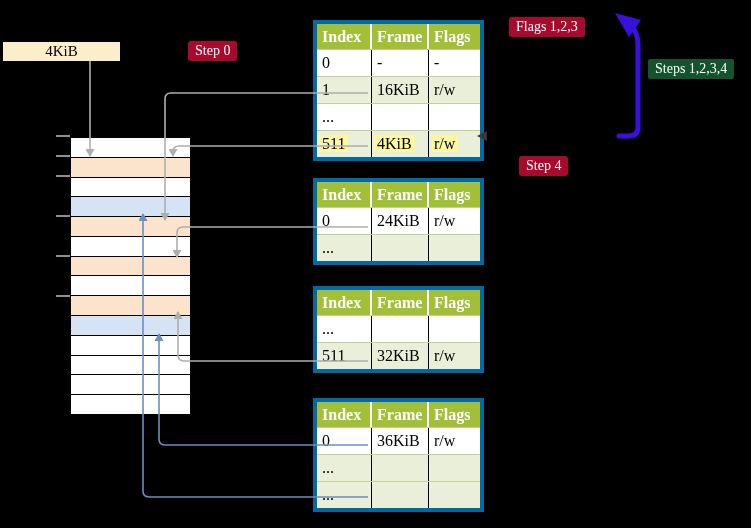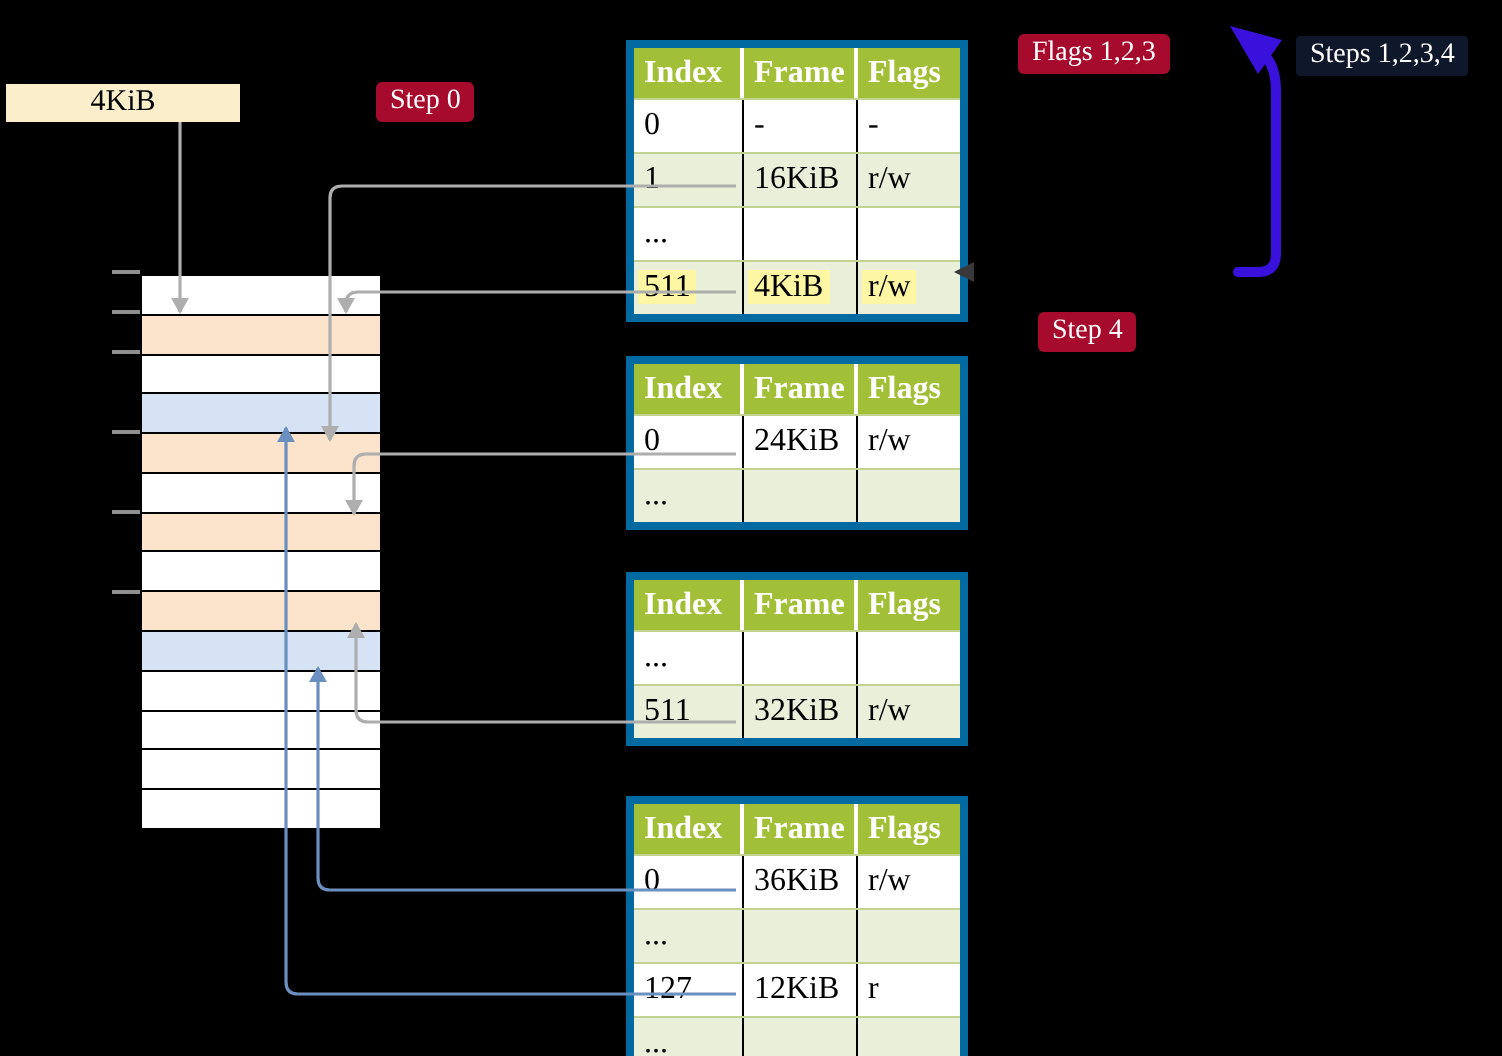--- a/index.html
+++ b/index.html
@@ -5,21 +5,21 @@
   html,body{margin:0;padding:0;background:#000;}
   #canvas{position:relative;width:751px;height:528px;background:#000;overflow:hidden;
           font-family:"Liberation Serif", serif;}
   
   .cr3{position:absolute;left:3px;top:42px;width:117px;height:19px;background:#fbeecb;
        color:#000;font-size:15px;display:flex;align-items:center;justify-content:center;}
   
   .badge{position:absolute;color:#fff;font-size:14px;line-height:18px;padding:1px 7px;
          border-radius:3px;white-space:nowrap;}
   .badge.red{background:#a60b2d;}
-  .badge.blue{background:#0f172a;border-radius:2px;}
+  .badge.blue{background:#14532d;border-radius:2px;margin-top:41px;}
   #badge-step0{left:188px;top:41px;}
   #badge-step4{left:519px;top:156px;}
   #badge-steps123{left:509px;top:17px;}
   #badge-steps1234{left:648px;top:18px;}
   
   .memcol{position:absolute;left:70px;top:137px;width:119px;height:276px;
           border:1px solid #000;display:flex;flex-direction:column;background:#fff;}
   .mem-row{flex:1;border-bottom:1px solid #000;}
   .mem-row:last-child{border-bottom:none;}
   .mem-row.white{background:#ffffff;}
@@ -142,25 +142,20 @@
       <div class="trow">
         <div class="td">0</div>
         <div class="td">36KiB</div>
         <div class="td">r/w</div>
       </div>
       <div class="trow shaded">
         <div class="td">...</div>
         <div class="td"></div>
         <div class="td"></div>
       </div>
-      <div class="trow">
-        <div class="td">127</div>
-        <div class="td">12KiB</div>
-        <div class="td">r</div>
-      </div>
       <div class="trow shaded">
         <div class="td">...</div>
         <div class="td"></div>
         <div class="td"></div>
       </div>
     </div>
 
   <svg id="overlay" width="751" height="528">
     <defs>
       <marker id="ag" markerUnits="userSpaceOnUse" markerWidth="9" markerHeight="9" refX="7" refY="4.5" orient="auto">

